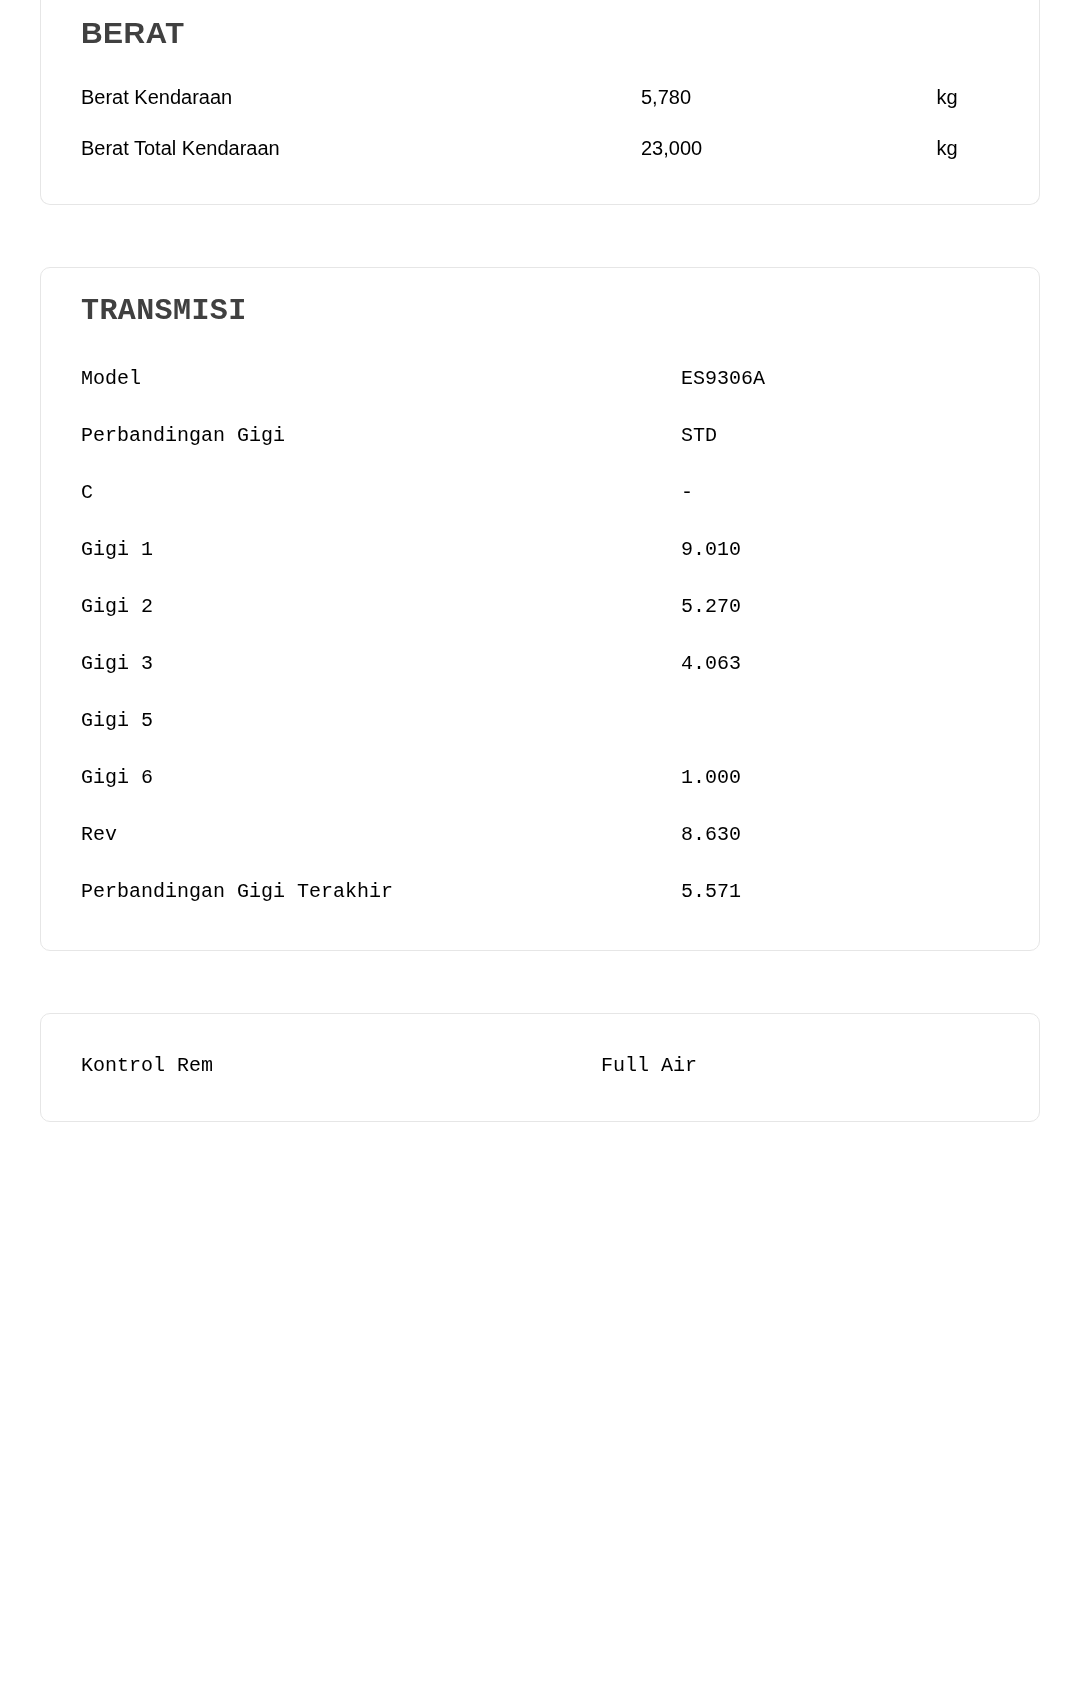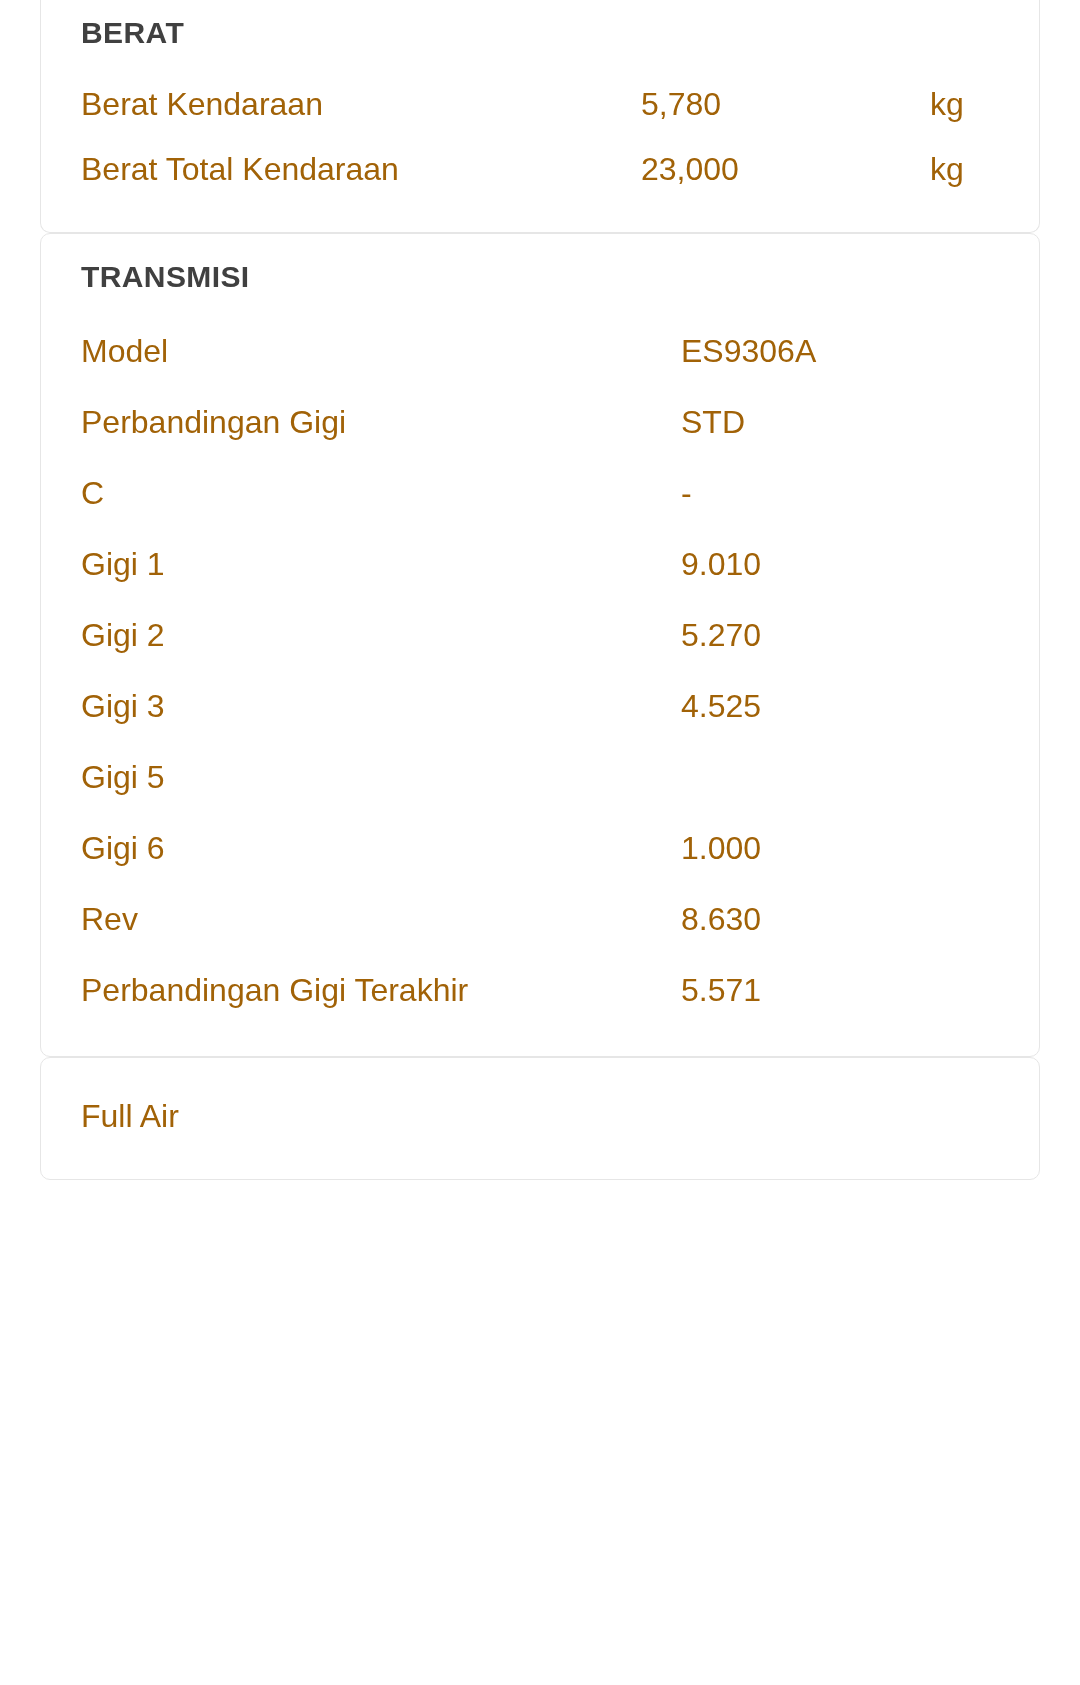--- a/index.html
+++ b/index.html
@@ -27,33 +27,35 @@
     padding: 26px 40px 30px 40px;
   }
   .card.first {
     margin-top: -14px;
     padding-top: 30px;
     border-top-left-radius: 0;
     border-top-right-radius: 0;
     border-top: none;
   }
   .card + .card {
+    margin-top: 62px;
+    font-family: Liberation Mono, monospace;
   }
   .card-title {
     font-size: 30px;
     font-weight: bold;
     color: #404040;
     letter-spacing: 0.4px;
     margin: 0 0 22px 0;
   }
   .row {
     display: flex;
     align-items: baseline;
-    font-size: 32px;
-    color: #a16207;
+    font-size: 20px;
+    color: #000000;
     padding: 14px 0;
   }
   .row .label {
     flex: 0 0 560px;
     font-weight: normal;
   }
   .row .value {
     flex: 0 0 240px;
     text-align: left;
   }
@@ -122,21 +124,21 @@
       <div class="row">
         <span class="label">Gigi 1</span>
         <span class="value">9.010</span>
       </div>
       <div class="row">
         <span class="label">Gigi 2</span>
         <span class="value">5.270</span>
       </div>
       <div class="row">
         <span class="label">Gigi 3</span>
-        <span class="value">4.525</span>
+        <span class="value">4.063</span>
       </div>
       <div class="row">
         <span class="label">Gigi 5</span>
       </div>
       <div class="row">
         <span class="label">Gigi 6</span>
         <span class="value">1.000</span>
       </div>
       <div class="row">
         <span class="label">Rev</span>
@@ -145,19 +147,20 @@
       <div class="row">
         <span class="label">Perbandingan Gigi Terakhir</span>
         <span class="value">5.571</span>
       </div>
     </div>
   </section>
 
   <section class="card">
     <div class="rows-brake">
       <div class="row">
+        <span class="label">Kontrol Rem</span>
         <span class="value">Full Air</span>
       </div>
     </div>
   </section>
 
   <div class="spacer-bottom"></div>
 </div>
 
 </body></html>

